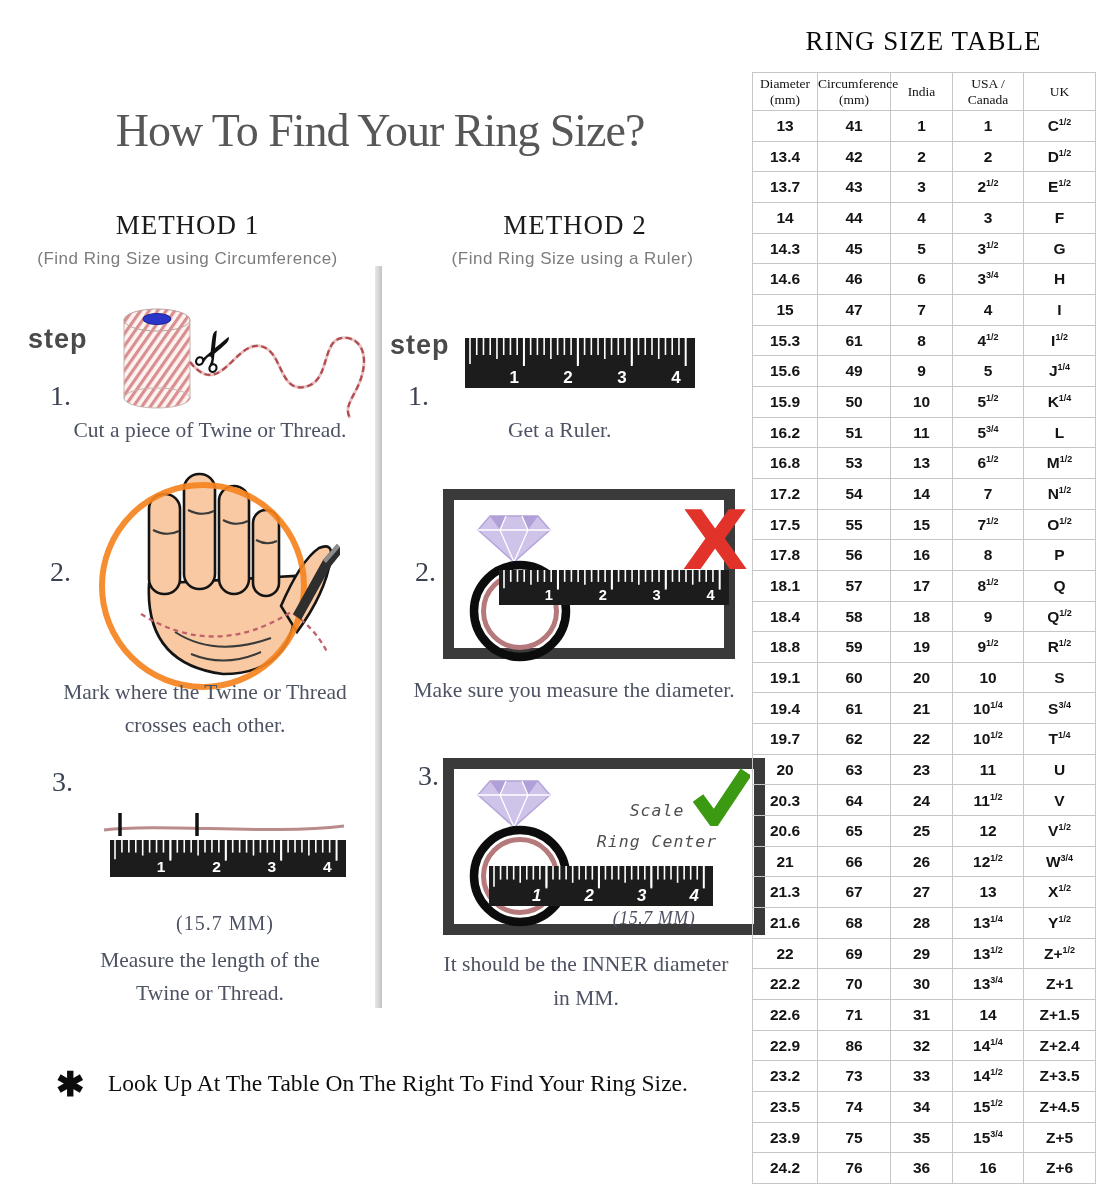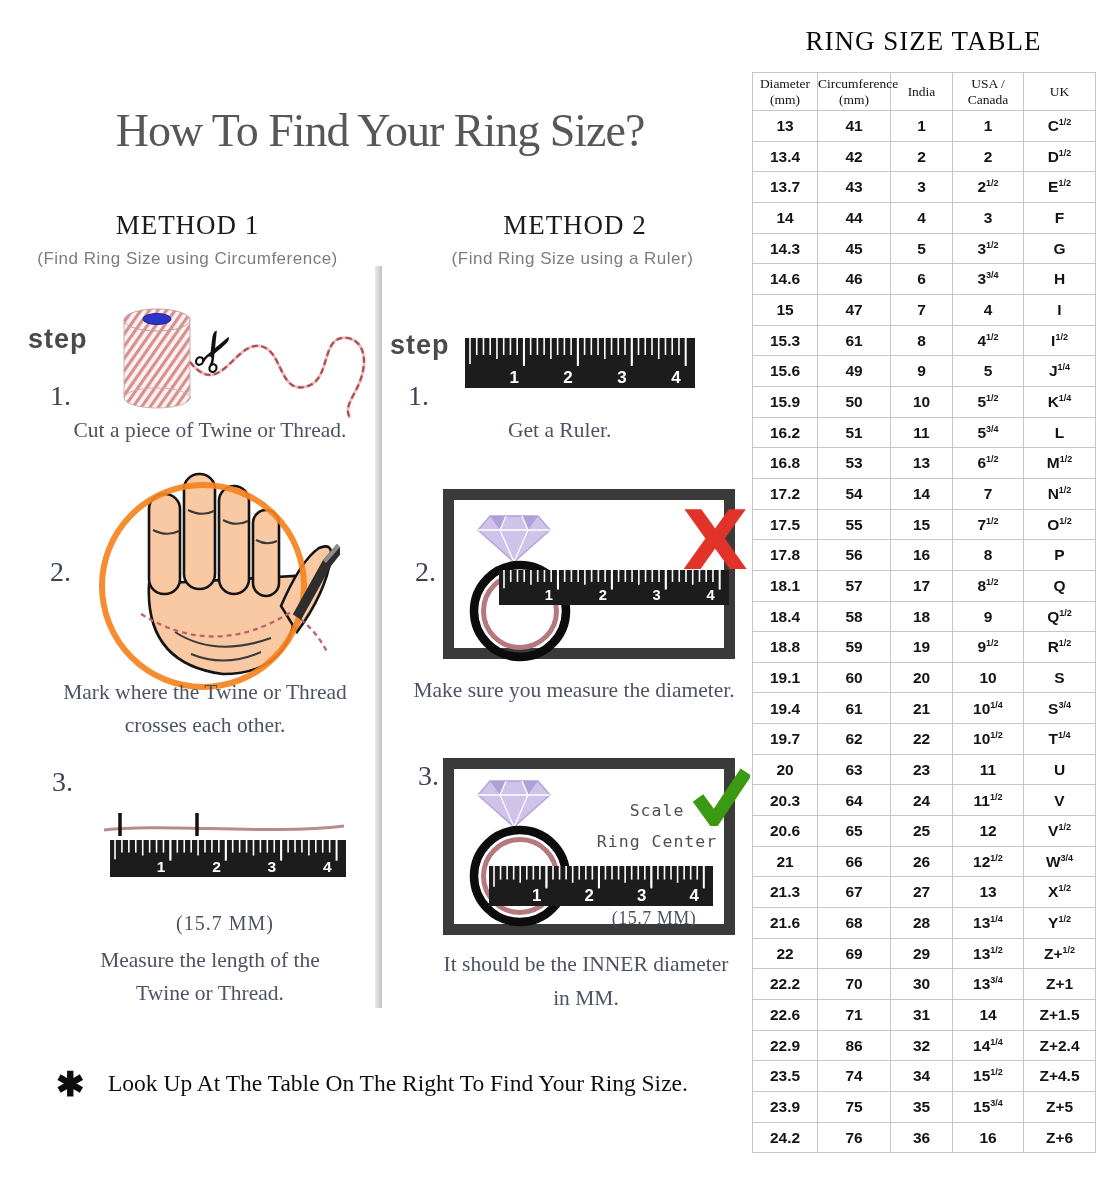--- a/index.html
+++ b/index.html
@@ -47,21 +47,21 @@
   #m2-cap3b{left:411px;top:986px;width:350px;}
 
   #m1-spool{left:112px;top:300px;width:262px;height:122px;}
   #m1-hand{left:95px;top:464px;width:245px;height:235px;}
   #m1-thread{left:100px;top:810px;width:248px;height:30px;}
   #m1-ruler{left:110px;top:840px;width:236px;height:37px;}
   #m2-ruler1{left:465px;top:338px;width:230px;height:50px;}
 
   .demo-box{border:11px solid #3a3a3a;background:#fff;box-sizing:border-box;}
   #m2-box1{left:443px;top:489px;width:292px;height:170px;}
-  #m2-box2{left:443px;top:758px;width:292px;height:177px;}
+  #m2-box2{left:443px;top:758px;width:322px;height:177px;font-style:italic;}
   #m2-box1-ring{left:8px;top:12px;width:120px;height:145px;}
   #m2-box1-ruler{left:45px;top:70px;width:230px;height:35px;}
   #m2-box2-ring{left:8px;top:8px;width:120px;height:150px;}
   #m2-box2-ruler{left:35px;top:97px;width:224px;height:40px;}
   #x-mark{left:684px;top:500px;width:80px;font-family:"DejaVu Sans",sans-serif;
           font-weight:900;font-size:82px;line-height:1;color:#e2332b;z-index:5;
           transform:scaleX(1.05);}
   #scale-annotation{left:128px;top:26px;width:150px;text-align:center;
           font-family:"DejaVu Sans Mono",monospace;font-size:16.5px;color:#4f4f4f;
           line-height:1.9;letter-spacing:1px;}
@@ -612,20 +612,27 @@
             <td>Z+1.5</td>
           </tr>
           <tr>
             <td>22.9</td>
             <td>86</td>
             <td>32</td>
             <td>14<sup>1/4</sup></td>
             <td>Z+2.4</td>
           </tr>
           <tr>
+            <td>23.2</td>
+            <td>73</td>
+            <td>33</td>
+            <td>14<sup>1/2</sup></td>
+            <td>Z+3.5</td>
+          </tr>
+          <tr>
             <td>23.5</td>
             <td>74</td>
             <td>34</td>
             <td>15<sup>1/2</sup></td>
             <td>Z+4.5</td>
           </tr>
           <tr>
             <td>23.9</td>
             <td>75</td>
             <td>35</td>

